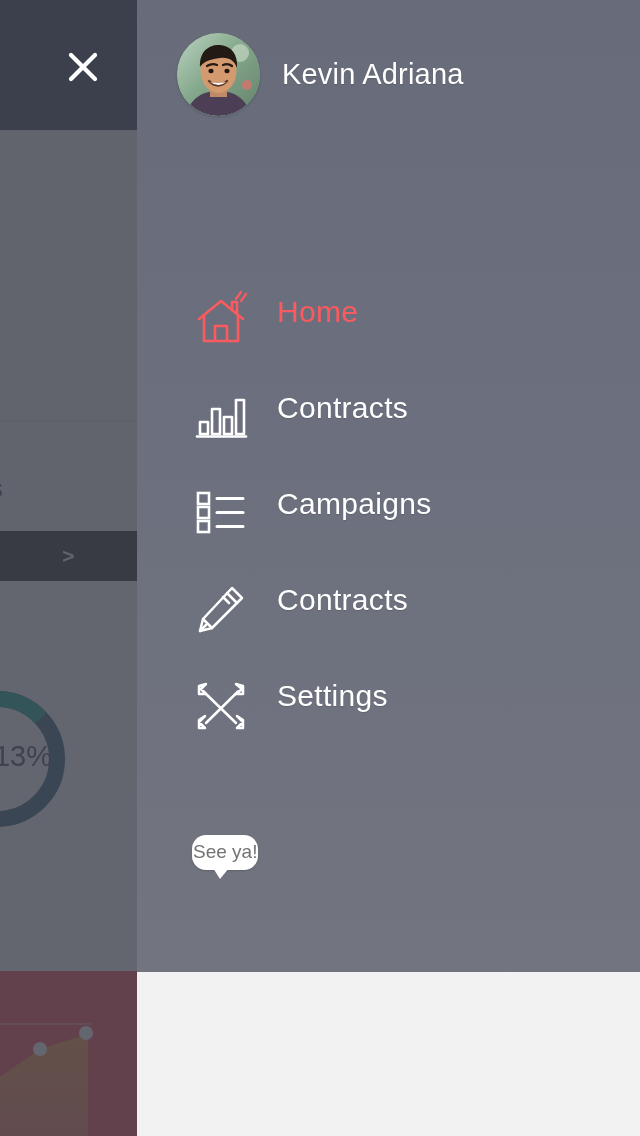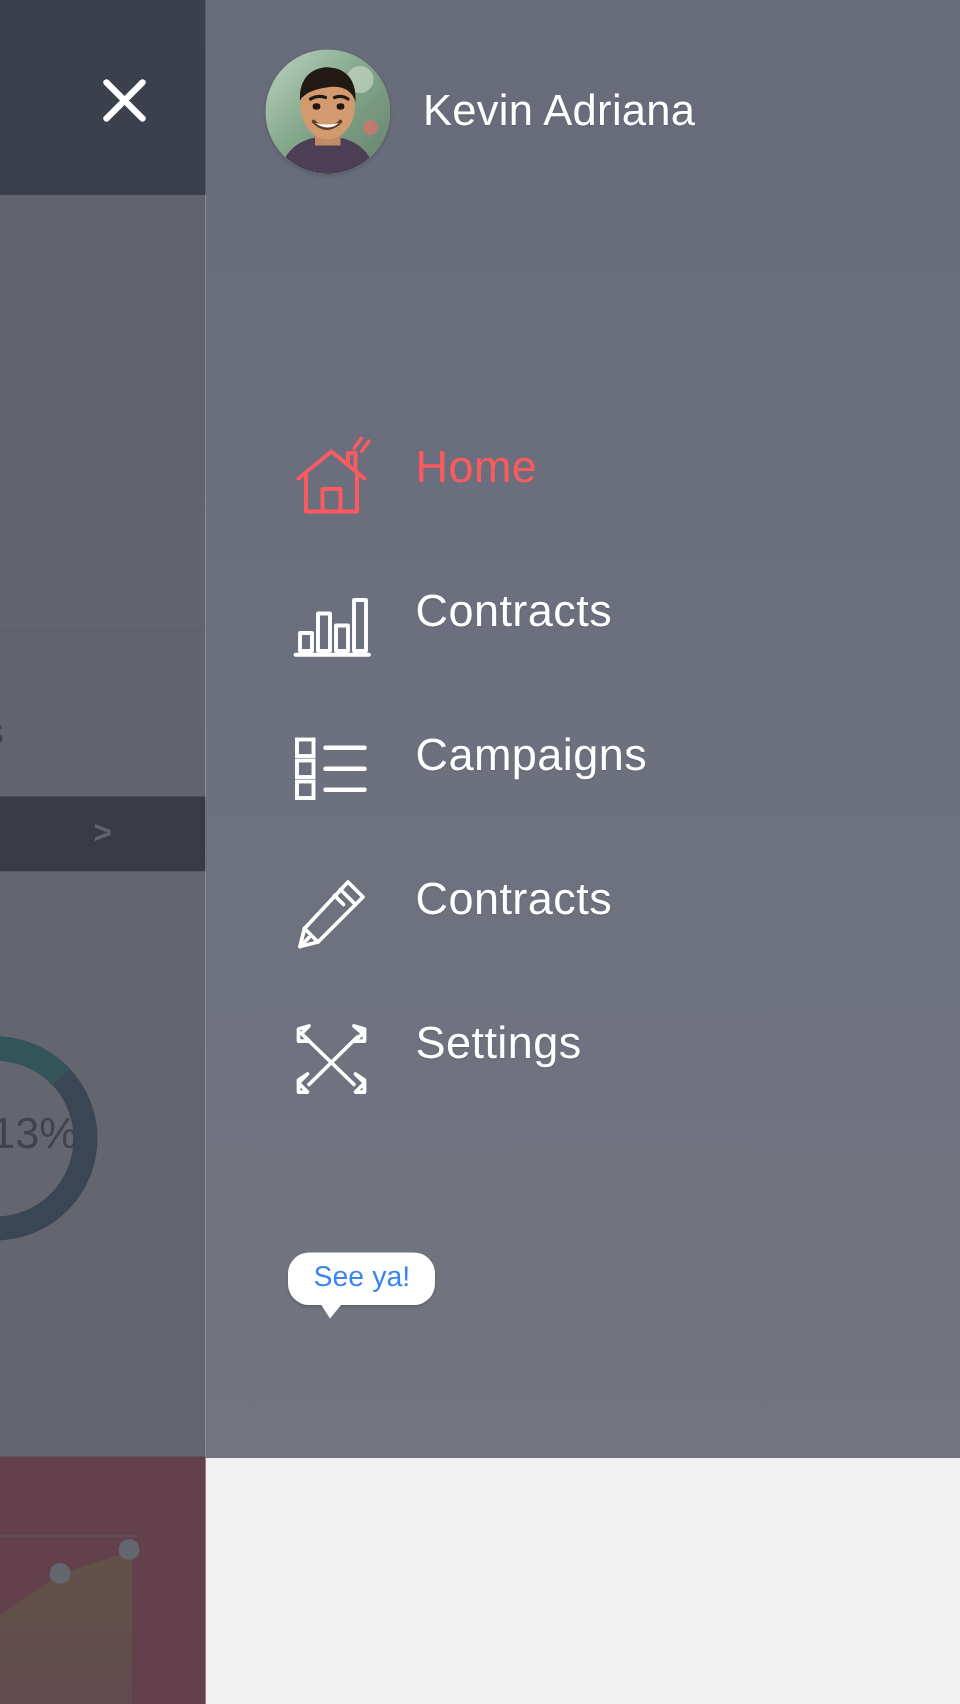--- a/index.html
+++ b/index.html
@@ -116,22 +116,22 @@
     font-size:30px; color:#ffffff; letter-spacing:.3px;
     text-shadow:0 1px 1px rgba(0,0,0,.13);
     white-space:nowrap;
   }
   .nav-item.active .nav-label { color:#fb5a5f; text-shadow:none; }
 
   
   #logout-group { position:absolute; left:0; top:855px; width:503px; }
   .tooltip {
     position:absolute; left:55px; top:-20px;
-    background:#ffffff; color:#3b82f6;
-    font-size:19px; padding:6px 17px 7px;
+    background:#ffffff; color:#737373;
+    font-size:19px; padding:6px 1px 7px;
     border-radius:14px; white-space:nowrap;
     box-shadow:0 1px 2px rgba(0,0,0,.16);
   }
   .tooltip:after {
     content:""; position:absolute; left:21px; bottom:-9px;
     width:0; height:0;
     border-left:7px solid transparent;
     border-right:9px solid transparent;
     border-top:11px solid #ffffff;
   }

